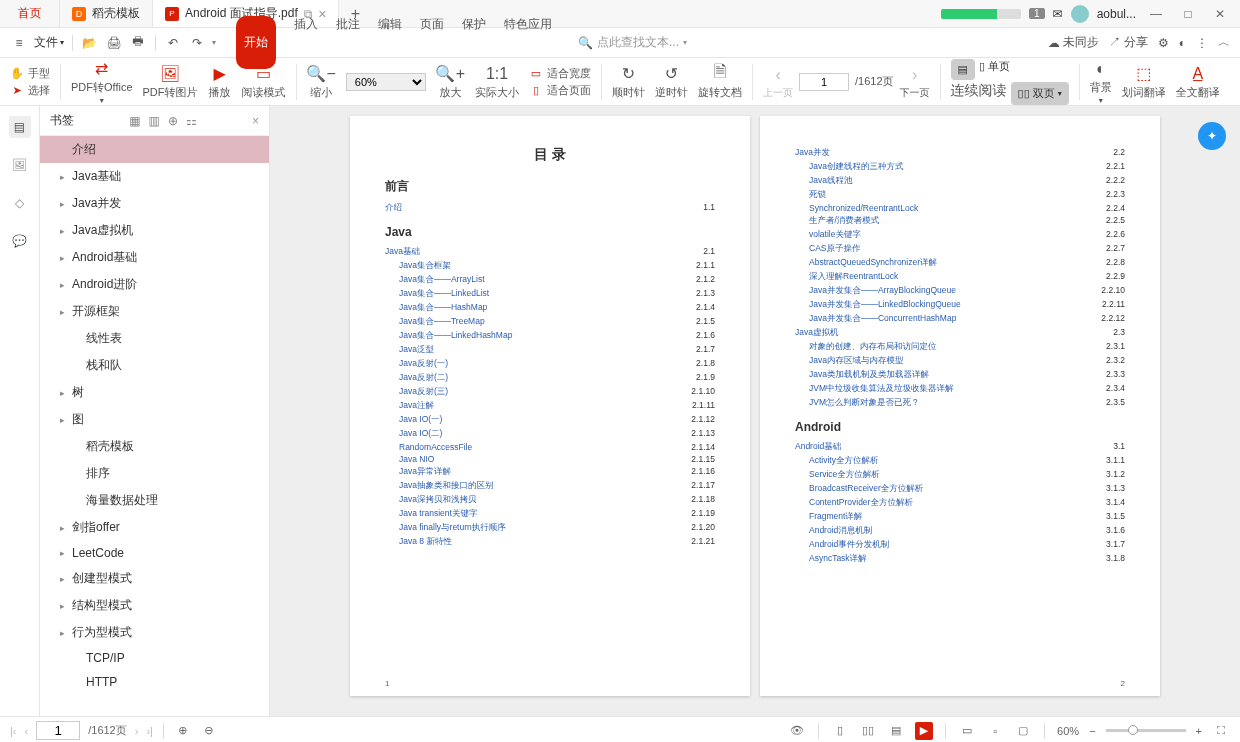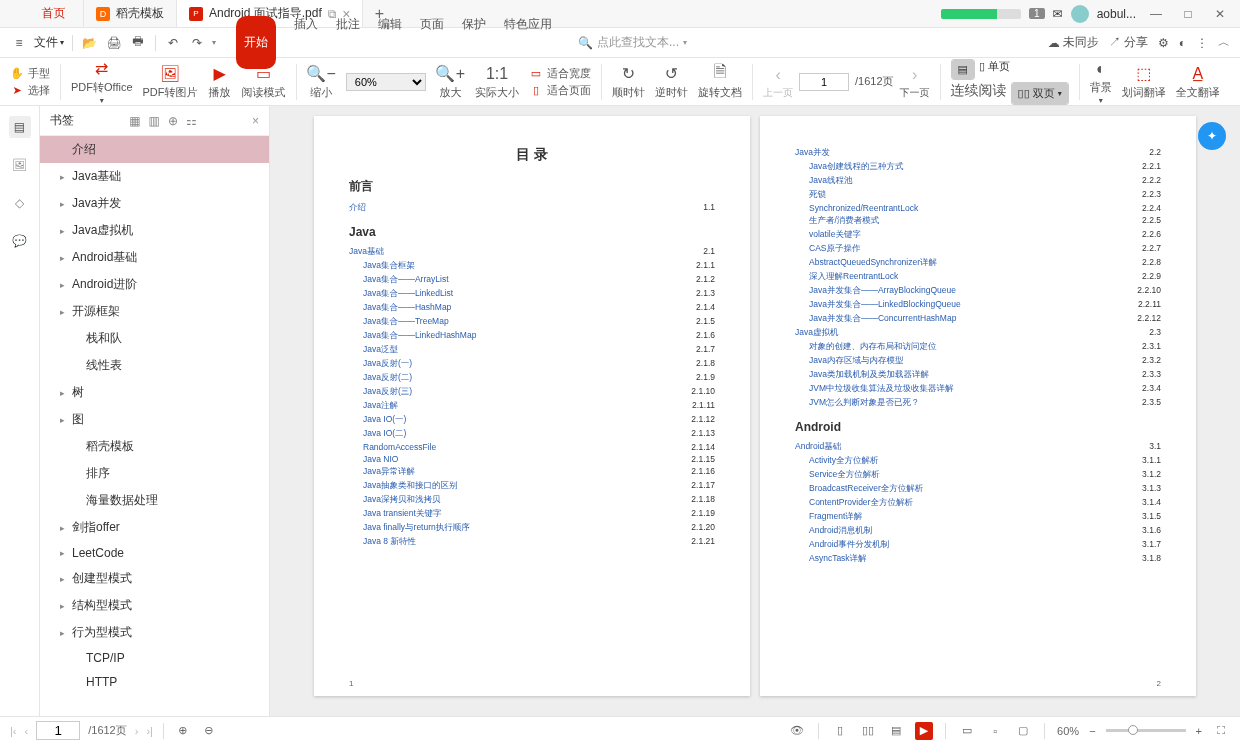--- a/index.html
+++ b/index.html
@@ -1,19 +1,19 @@
 <!DOCTYPE html>
 <html><head>
 <meta charset="utf-8">
 <style>
 * { margin:0; padding:0; box-sizing:border-box; font-family:"Microsoft YaHei",Arial,sans-serif; }
 body { width:1240px; height:742px; background:#fff; font-size:12px; color:#333; overflow:hidden; position:relative; }
 
 
-.titlebar { height:28px; display:flex; align-items:center; background:#f7f7f7; border-bottom:1px solid #e5e5e5;padding-left:24px; }
+.titlebar { height:28px; display:flex; align-items:center; background:#f7f7f7; border-bottom:1px solid #e5e5e5; }
 .tabs { display:flex; height:100%; flex:1; }
 .tab { display:flex; align-items:center; padding:0 12px; border-right:1px solid #e5e5e5; cursor:pointer; gap:6px; }
 .tab.home { color:#d81e06; width:60px; justify-content:center; }
 .tab.shell { }
 .tab.active { background:#fff; }
 .tab .icon-pdf { width:14px; height:14px; background:#d81e06; color:#fff; font-size:8px; display:flex; align-items:center; justify-content:center; border-radius:2px; }
 .tab .icon-shell { width:14px; height:14px; background:#ff6a00; border-radius:2px; display:flex; align-items:center; justify-content:center; color:#fff; font-size:9px; }
 .tab .close { color:#999; font-size:14px; }
 .tab .dup { color:#999; }
 .newtab { width:32px; display:flex; align-items:center; justify-content:center; color:#666; font-size:16px; }
@@ -69,21 +69,21 @@
 .sb-icons span { color:#888; font-size:12px; }
 .sb-tree { flex:1; overflow:auto; font-size:12px; }
 .sb-tree::-webkit-scrollbar { width:8px; }
 .sb-tree::-webkit-scrollbar-thumb { background:#ccc; }
 .tree-item { padding:5px 10px 5px 20px; cursor:pointer; display:flex; align-items:center; gap:4px; }
 .tree-item.sel { background:#e0b8c0; }
 .tree-item .caret { width:8px; color:#888; font-size:9px; }
 .tree-item.lvl2 { padding-left:34px; }
 
 .doc-area { flex:1; background:#eee; position:relative; overflow:hidden; display:flex; justify-content:center; padding:10px; gap:10px; }
-.page { width:436px; height:580px; background:#fff; box-shadow:0 1px 3px rgba(0,0,0,.2); padding:30px 35px; font-size:9px; color:#333; position:relative; overflow:hidden; }
+.page { width:400px; height:580px; background:#fff; box-shadow:0 1px 3px rgba(0,0,0,.2); padding:30px 35px; font-size:9px; color:#333; position:relative; overflow:hidden; }
 .page h2 { text-align:center; font-size:14px; font-weight:bold; margin-bottom:14px; }
 .page h3 { font-size:12px; font-weight:bold; margin:10px 0 6px; }
 .toc-line { display:flex; justify-content:space-between; padding:1px 0; font-size:8.5px; }
 .toc-line.lvl0 .t { color:#2a5db0; }
 .toc-line.lvl1 { padding-left:14px; }
 .toc-line.lvl1 .t { color:#2a5db0; }
 .toc-line .n { color:#333; }
 .pgnum { position:absolute; bottom:8px; font-size:8px; color:#666; }
 .page.left .pgnum { left:35px; }
 .page.right .pgnum { right:35px; }
@@ -328,25 +328,25 @@
         <div class="tree-item">
           <span class="caret">▸</span>
           <span>Android进阶</span>
         </div>
         <div class="tree-item">
           <span class="caret">▸</span>
           <span>开源框架</span>
         </div>
         <div class="tree-item lvl2">
           <span class="caret"></span>
+          <span>线性表</span>
+        </div>
+        <div class="tree-item lvl2">
+          <span class="caret"></span>
           <span>栈和队</span>
-        </div>
-        <div class="tree-item lvl2">
-          <span class="caret"></span>
-          <span>线性表</span>
         </div>
         <div class="tree-item">
           <span class="caret">▸</span>
           <span>树</span>
         </div>
         <div class="tree-item">
           <span class="caret">▸</span>
           <span>图</span>
         </div>
         <div class="tree-item lvl2">

